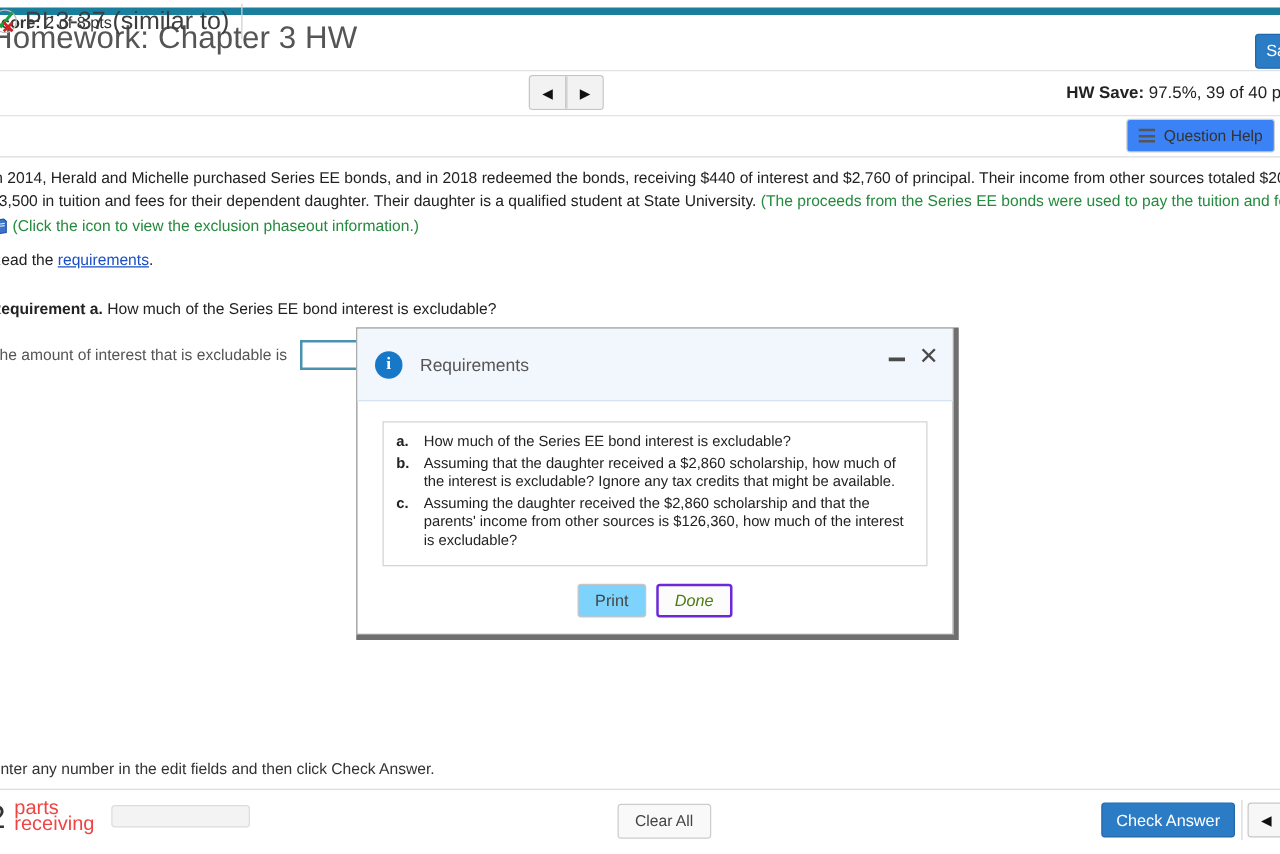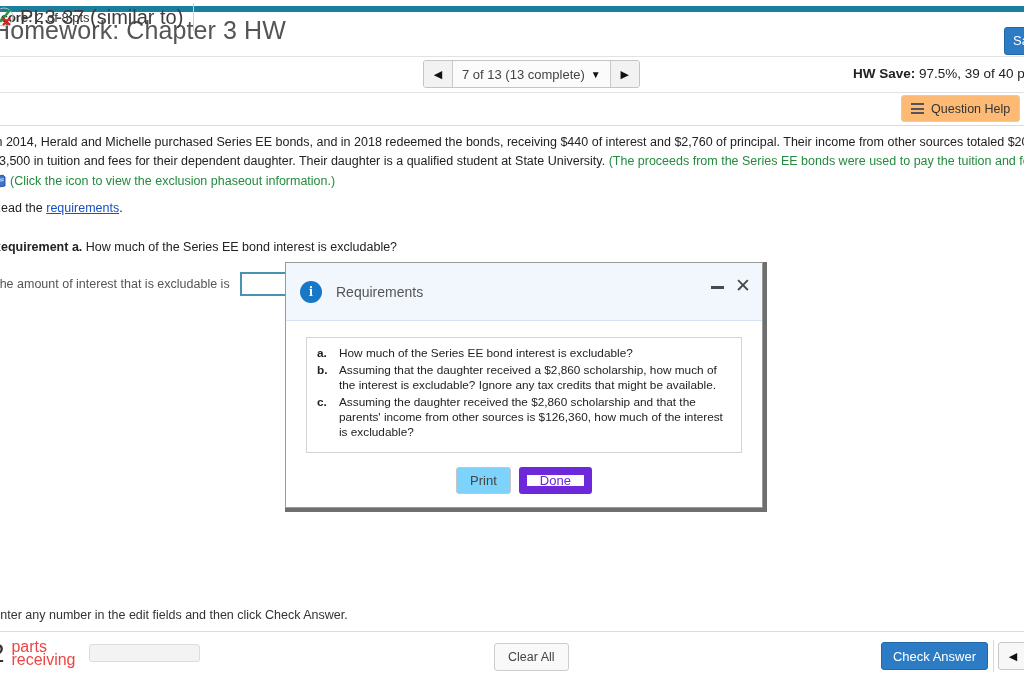--- a/index.html
+++ b/index.html
@@ -82,21 +82,21 @@
     position: absolute; left: -6px; top: 3px;
     display: flex; align-items: center; gap: 6px;
     height: 28px; padding-right: 10px; border-right: 1px solid #cfcfcf;
   }
   .partial-icon { position: relative; width: 20px; height: 20px; }
   .qid-text { font-size: 20px; color: #3d3d3d; white-space: nowrap; }
   .qhelp-btn {
     position: absolute; left: 901px; top: 95px;
     height: 27px; padding: 0 9px;
     display: flex; align-items: center; gap: 7px;
-    background: #fdba74; border: 1px solid #cfcfcf; border-radius: 3px;
+    background: #3b82f6; border: 1px solid #cfcfcf; border-radius: 3px;
     font-size: 12.5px; color: #333; white-space: nowrap;
   }
   .list-icon { display: inline-block; width: 13px; height: 11px; position: relative; }
   .list-icon i {
     position: absolute; left: 0; width: 13px; height: 2px; background: #555; display: block;
   }
 
   
   .problem {
     position: absolute; left: -8px; top: 133px; width: 1035px;
@@ -180,21 +180,21 @@
   .modal-foot {
     height: 54px; display: flex; align-items: center; justify-content: center; gap: 8px;
   }
   .m-btn {
     min-width: 50px; height: 27px; padding: 0 13px;
     background: #7dd3fc; border: 1px solid #c6c6c6; border-radius: 3px;
     font-size: 13px; color: #444;
     display: flex; align-items: center; justify-content: center;
   }
   .m-btn.focus {
-    border: 8px solid #6d28d9; background: #fcfcfc; color: #6d28d9;
+    border: 2px solid #6d28d9; background: #fcfcfc; color: #4d7c0f; font-style: italic;
   }
 
   
   .foot-hint {
     position: absolute; left: -8px; top: 608px;
     font-size: 12.5px; color: #333; white-space: nowrap;
   }
   .foot-rule {
     position: absolute; left: 0; top: 631px; width: 1024px; height: 1px; background: #dcdcdc;
   }
@@ -247,24 +247,20 @@
   </div>
 
   <div class="score-bar"></div>
   <div class="score-left">
     <b>Score:</b>
     <span>2 of 8 pts</span>
   </div>
 
   <div class="nav-group">
     <div class="nav-btn left">◀</div>
-    <div class="nav-label">
-      <span>7 of 13 (13 complete)</span>
-      <span class="caret-down">▼</span>
-    </div>
     <div class="nav-btn right">▶</div>
   </div>
 
   <div class="hw-score">
     <b>HW Save:</b>
     <span>97.5%, 39 of 40 pts</span>
   </div>
 
   <div class="qid-bar"></div>
   <div class="qid-wrap">

